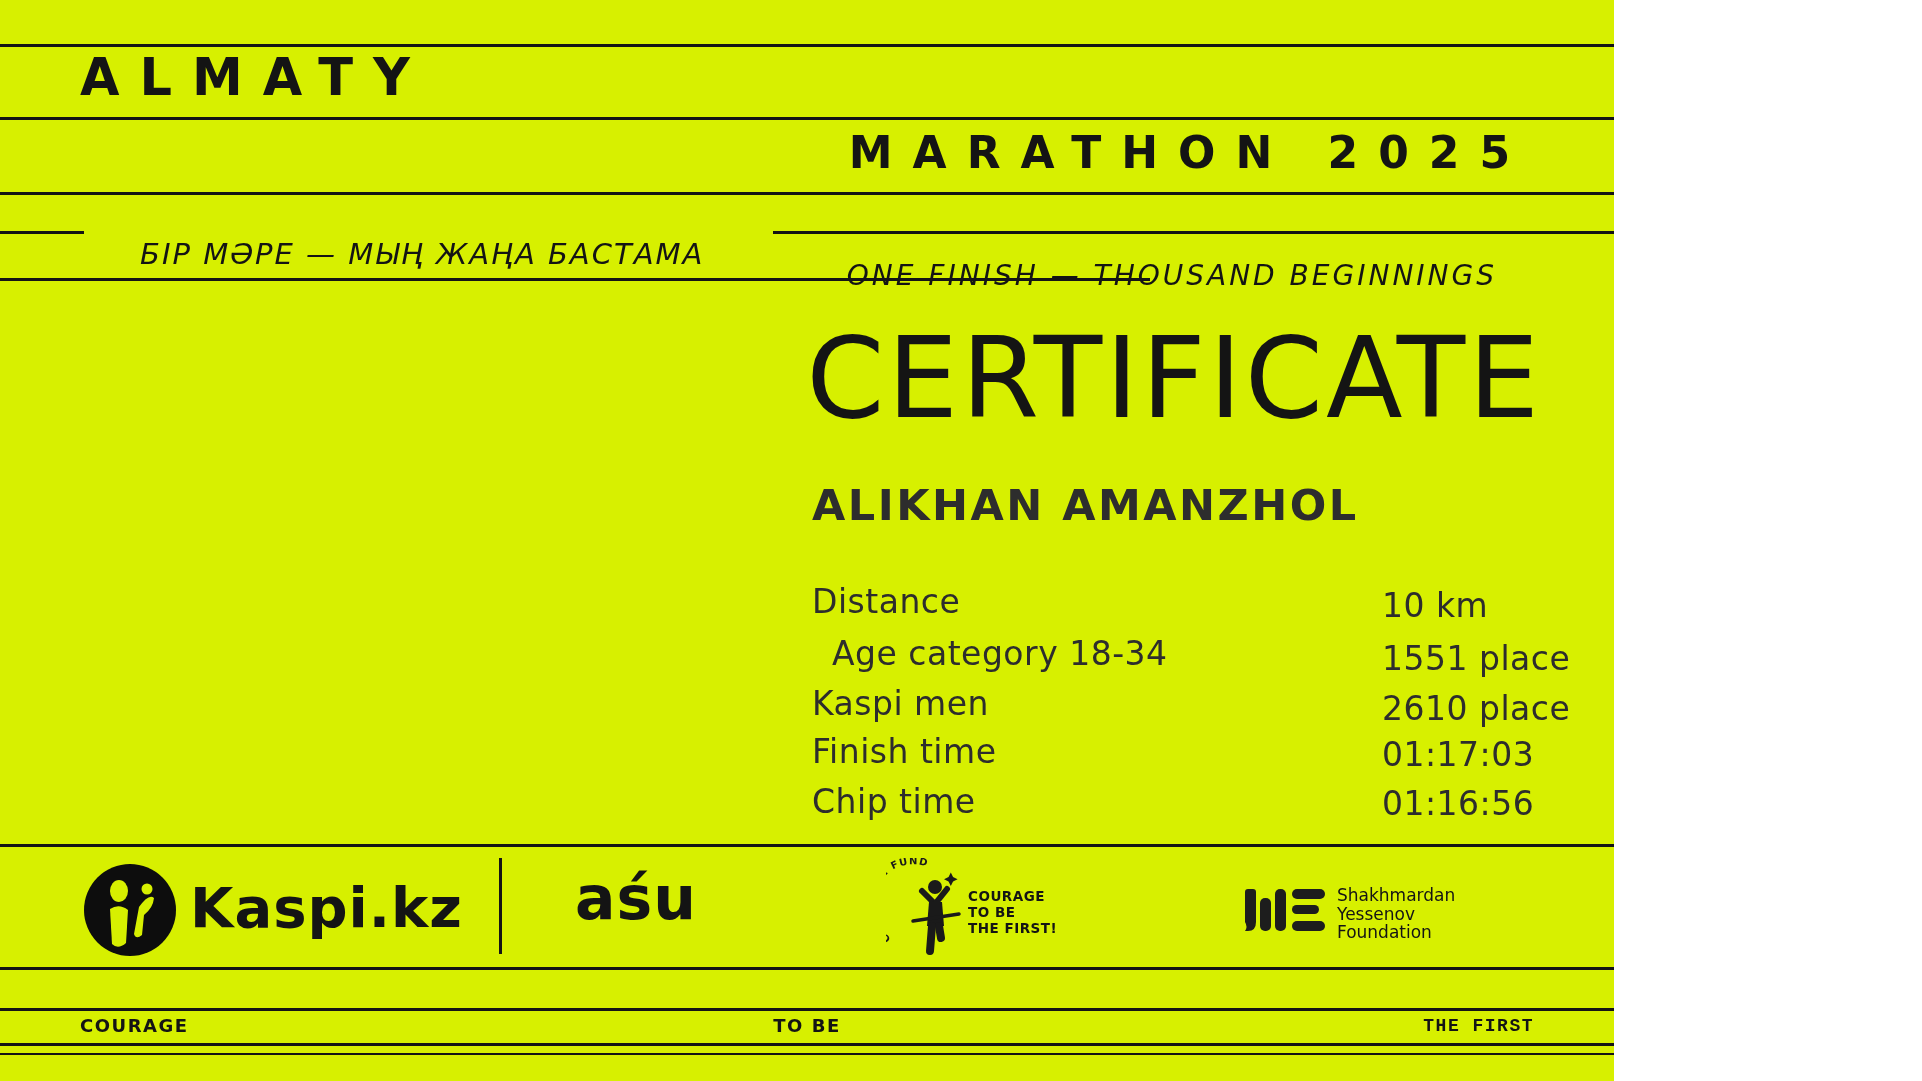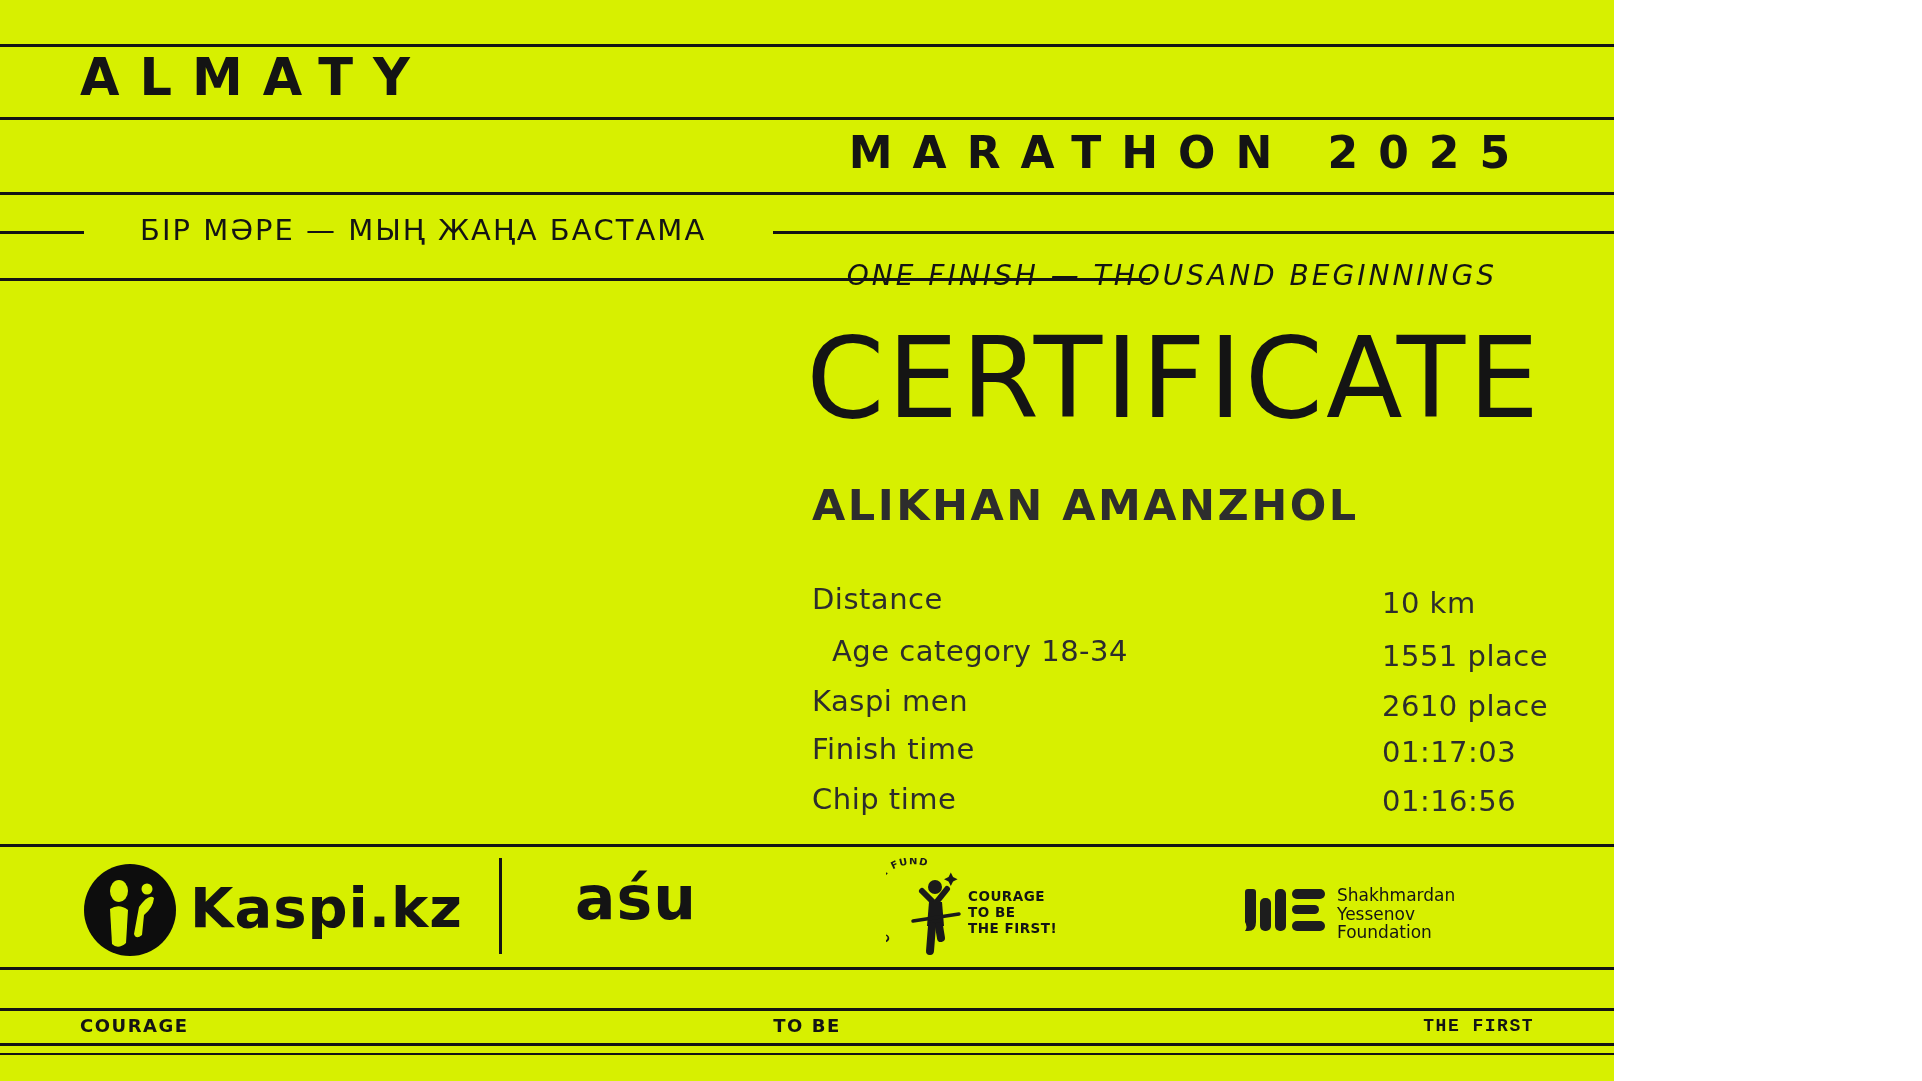--- a/index.html
+++ b/index.html
@@ -3,26 +3,26 @@
 <meta charset="utf-8">
 <style>
   html,body{margin:0;padding:0;}
   body{font-family:"DejaVu Sans","Liberation Sans",sans-serif;}
   #canvas{position:relative;width:1614px;height:1081px;overflow:hidden;}
   .abs{position:absolute;line-height:1;white-space:nowrap;}
   .rule{position:absolute;height:3px;}
   
   .city{font-size:51px;font-weight:800;letter-spacing:20px;}
   .event{font-size:44px;font-weight:800;letter-spacing:20px;}
-  .tag-kz{font-size:29px;font-weight:500;letter-spacing:2px;}
+  .tag-kz{font-size:29px;font-style:italic;font-weight:500;letter-spacing:2px;margin-top:24px;}
   .tag-en{font-size:28px;font-style:italic;font-weight:500;letter-spacing:3px;}
   .cert{font-size:112px;font-weight:400;letter-spacing:3px;}
   
   .name{font-size:43px;font-weight:700;letter-spacing:2.5px;}
-  .stat{font-size:29px;font-weight:500;letter-spacing:0.5px;}
+  .stat{font-size:33px;font-weight:500;letter-spacing:0.5px;}
   
   .kaspi-word{font-size:56px;font-weight:700;letter-spacing:1px;}
   .asu-word{font-size:60px;font-weight:600;letter-spacing:1px;}
   .cf-lines{font-size:13.5px;font-weight:600;letter-spacing:0.5px;line-height:16px;}
   .ye-lines{font-size:17px;font-weight:400;line-height:18.5px;}
   .krida{font-size:30px;font-weight:300;letter-spacing:17px;}
   
   .strip-label{font-size:18px;font-weight:700;letter-spacing:1.5px;}
 </style>
 </head>

